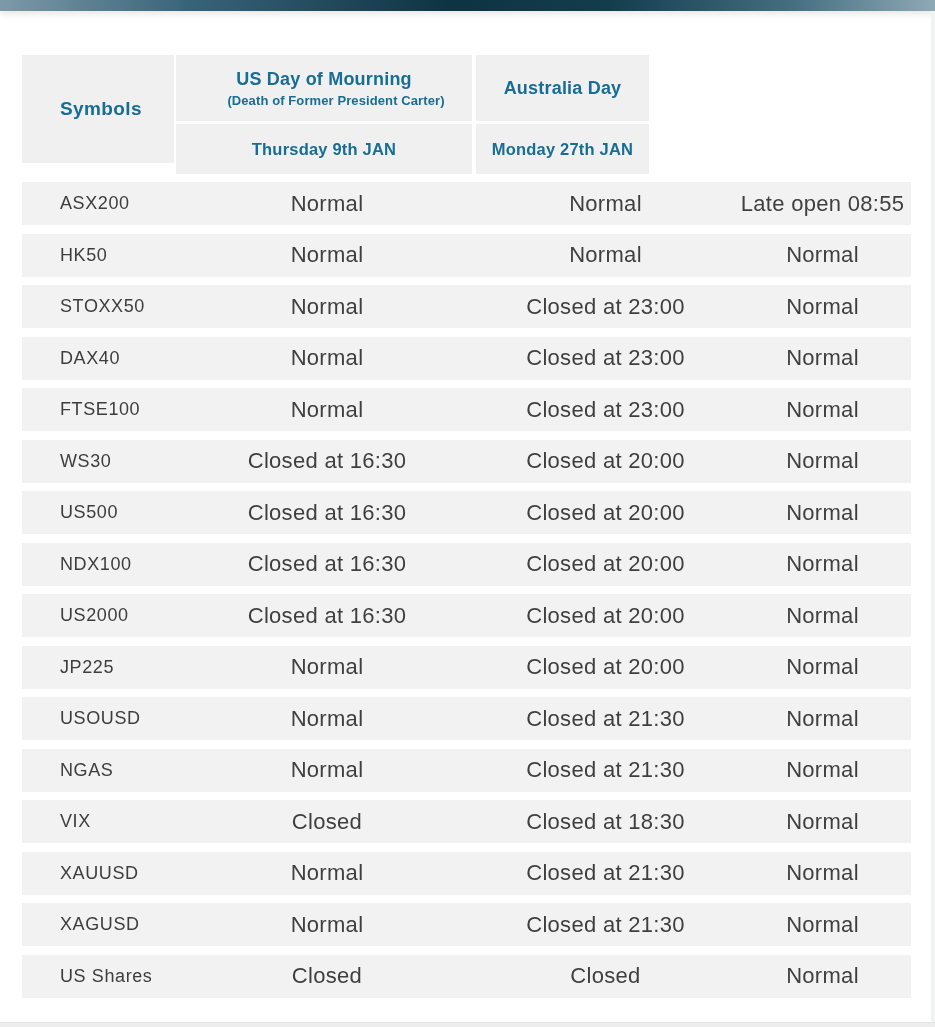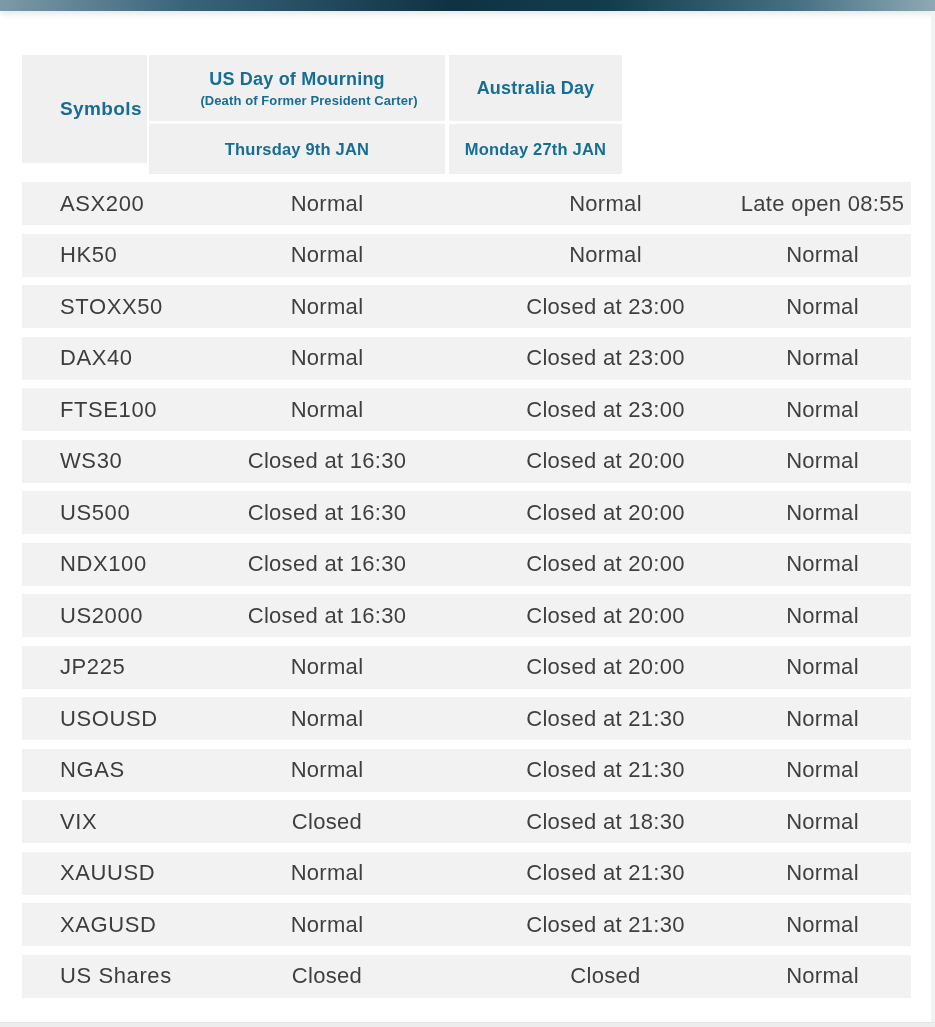--- a/index.html
+++ b/index.html
@@ -33,21 +33,21 @@
     width: 889px;
   }
   
   .header-row { display: flex; margin-bottom: 8px; }
   .hcell {
     background: #f0f0f0;
     color: #176d94;
     font-weight: bold;
   }
   .sym {
-    width: 125px; height: 108px;
+    width: 152px; height: 108px;
     display: flex; align-items: center;
     padding-left: 38px; box-sizing: border-box;
     font-size: 19px; letter-spacing: 0.4px;
   }
   .col-group { display: flex; flex-direction: column; }
   .cg2 { width: 300px; }
   .cg3 { width: 257px; }
   .cg4 { width: 177px; }
   .col-group .title {
     margin: 0 2px 3px 2px; height: 66px;
@@ -67,21 +67,21 @@
   .data-row {
     display: flex; align-items: center;
     height: 43px; margin-bottom: 8.5px;
     background: #f2f2f2;
     color: #3f3f3f;
   }
   .data-row:last-child { margin-bottom: 0; }
   .cell { box-sizing: border-box; }
   .sym-cell {
     width: 155px; padding-left: 38px;
-    font-size: 22px; letter-spacing: 0.6px; color: #3d3d3d;
+    font-size: 18px; letter-spacing: 0.6px; color: #3d3d3d;
   }
   .c2 { width: 300px; }
   .c3 { width: 257px; }
   .c4 { width: 177px; }
   .c2, .c3, .c4 {
     text-align: center;
     font-size: 22px; letter-spacing: 0.3px;
   }
 </style>
 </head>

